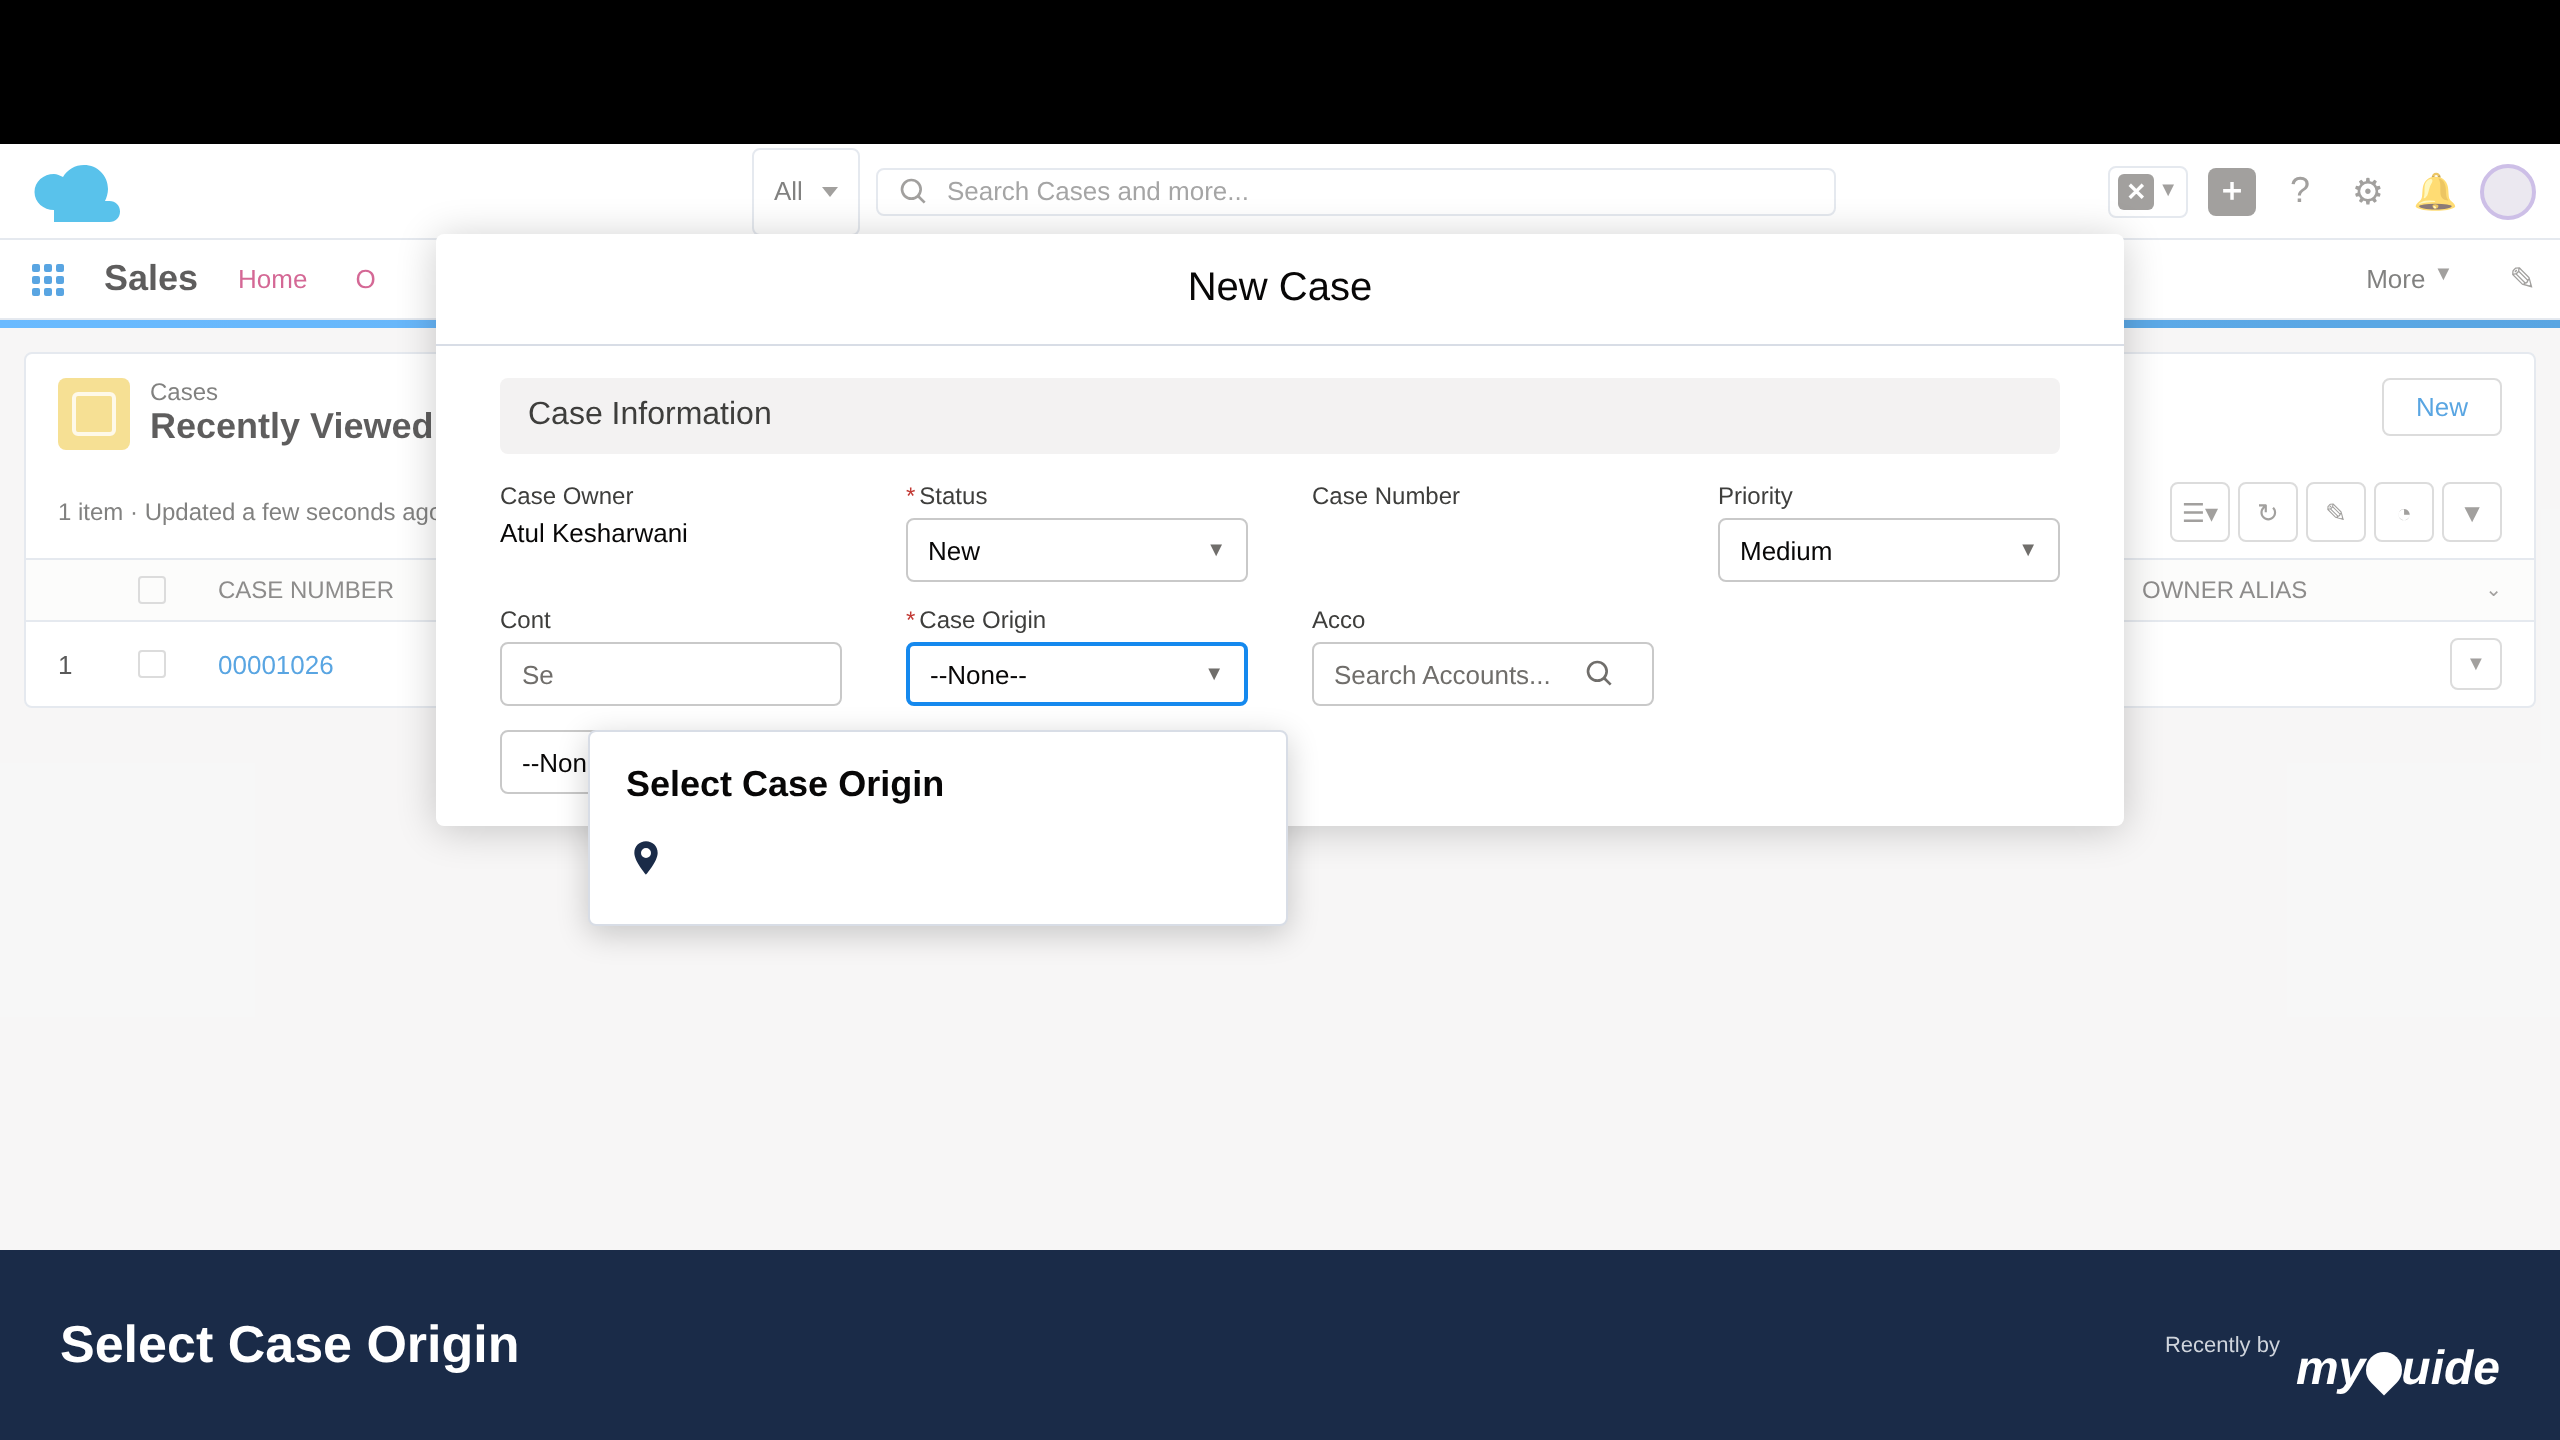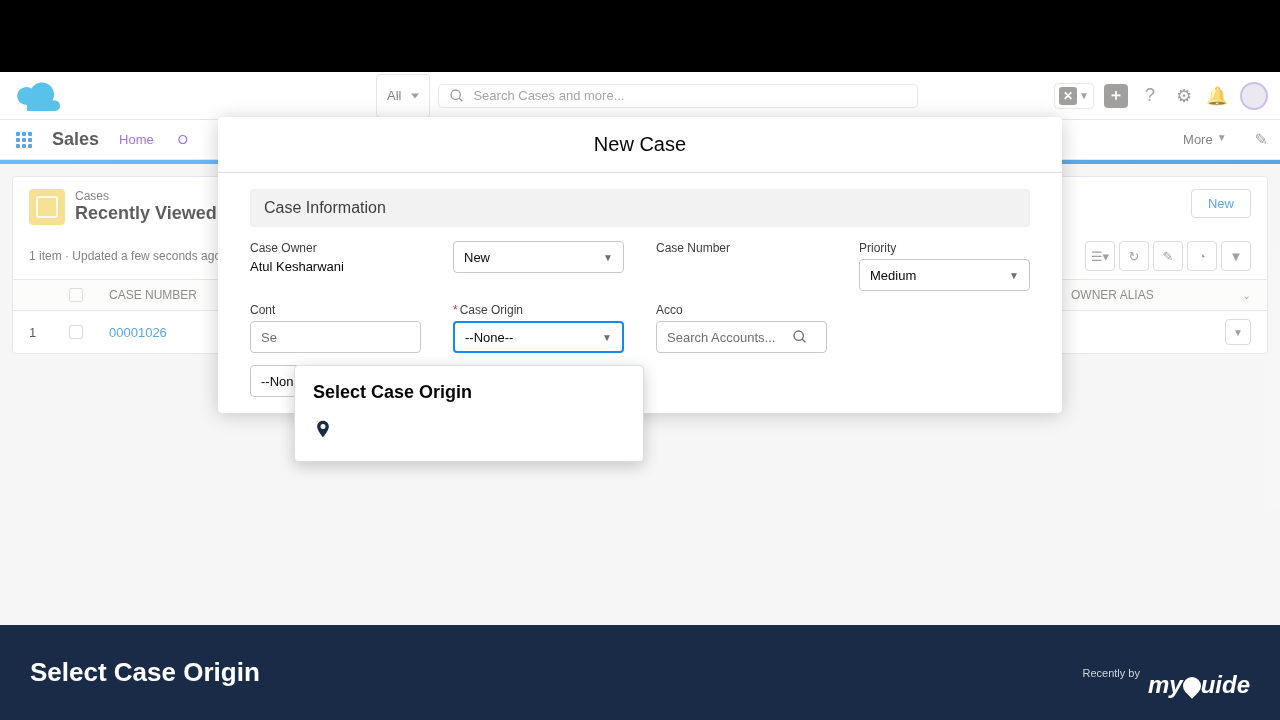--- a/index.html
+++ b/index.html
@@ -17,21 +17,21 @@
 .icon-btn { width: 24px; height: 24px; display: flex; align-items: center; justify-content: center; color: #706e6b; cursor: pointer; font-size: 18px; }
 .close-chip { display: flex; align-items: center; gap: 2px; background: #fff; border: 1px solid #d8dde6; border-radius: 4px; height: 26px; padding: 0 4px; }
 .close-x { background: #706e6b; color: #fff; width: 18px; height: 18px; border-radius: 3px; display: flex; align-items: center; justify-content: center; font-size: 12px; font-weight: bold; }
 .chev-sm { font-size: 10px; color: #706e6b; }
 .add-btn { background: #706e6b; color: #fff; width: 24px; height: 24px; border-radius: 4px; display: flex; align-items: center; justify-content: center; font-size: 16px; font-weight: bold; }
 .avatar { width: 28px; height: 28px; border-radius: 50%; background: #e0dce8; border: 2px solid #b39ddb; }
 .nav-bar { height: 40px; background: #fff; border-bottom: 1px solid #d8dde6; display: flex; align-items: center; padding: 0 12px; gap: 16px; }
 .app-launcher { width: 24px; height: 24px; display: grid; grid-template-columns: repeat(3,4px); grid-template-rows: repeat(3,4px); gap: 2px; align-content: center; justify-content: center; }
 .app-launcher span { background: #0176d3; border-radius: 1px; }
 .app-name { font-size: 18px; font-weight: 600; color: #080707; }
-.nav-item { font-size: 13px; color: #6d28d9; padding: 0 4px; cursor: pointer; display: flex; align-items: center; gap: 4px; }
+.nav-item { font-size: 13px; color: #be185d; padding: 0 4px; cursor: pointer; display: flex; align-items: center; gap: 4px; }
 .nav-more { margin-left: auto; font-size: 13px; color: #3e3e3c; display: flex; align-items: flex-start; gap: 4px; }
 .pencil-icon { font-size: 16px; color: #706e6b; margin-left: 12px; }
 .blue-strip { height: 4px; background: linear-gradient(90deg, #1b96ff, #0176d3); }
 .content-bg { background: #f3f2f2; padding: 12px; height: calc(100% - 72px - 48px - 40px - 4px - 95px); position: relative; }
 .card { background: #fff; border: 1px solid #d8dde6; border-radius: 4px; }
 .page-header { padding: 12px 16px; display: flex; align-items: flex-start; }
 .obj-icon { width: 36px; height: 36px; background: #f2cf5b; border-radius: 4px; margin-right: 10px; display: flex; align-items: center; justify-content: center; }
 .obj-icon-inner { width: 22px; height: 22px; border: 2px solid rgba(255,255,255,0.8); border-radius: 3px; }
 .obj-label { font-size: 12px; color: #3e3e3c; }
 .obj-title { font-size: 18px; font-weight: 700; color: #080707; }
@@ -191,20 +191,21 @@
 <div class="modal">
   <div class="modal-header">New Case</div>
   <div class="modal-body">
     <div class="section-title">Case Information</div>
     <div class="form-grid">
       <div class="form-field">
         <span class="field-label">Case Owner</span>
         <span class="field-value">Atul Kesharwani</span>
       </div>
       <div class="form-field">
+        <span class="field-label req">Status</span>
         <div class="select-box">
             <span>New</span>
             <span class="select-chev">▼</span>
           </div>
       </div>
       <div class="form-field">
         <span class="field-label">Case Number</span>
         <span class="field-value">&nbsp;</span>
       </div>
       <div class="form-field">

